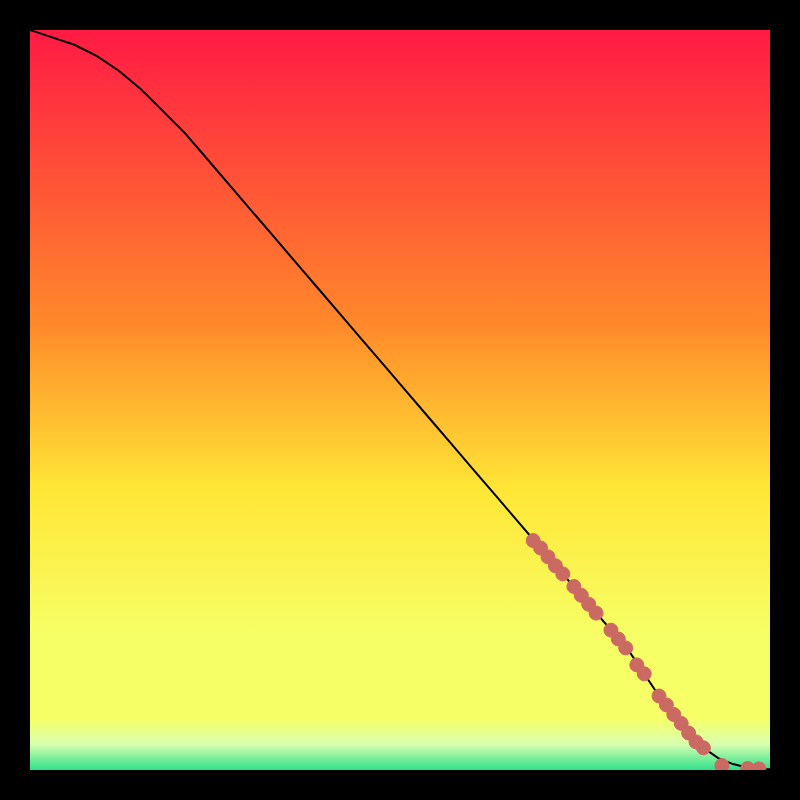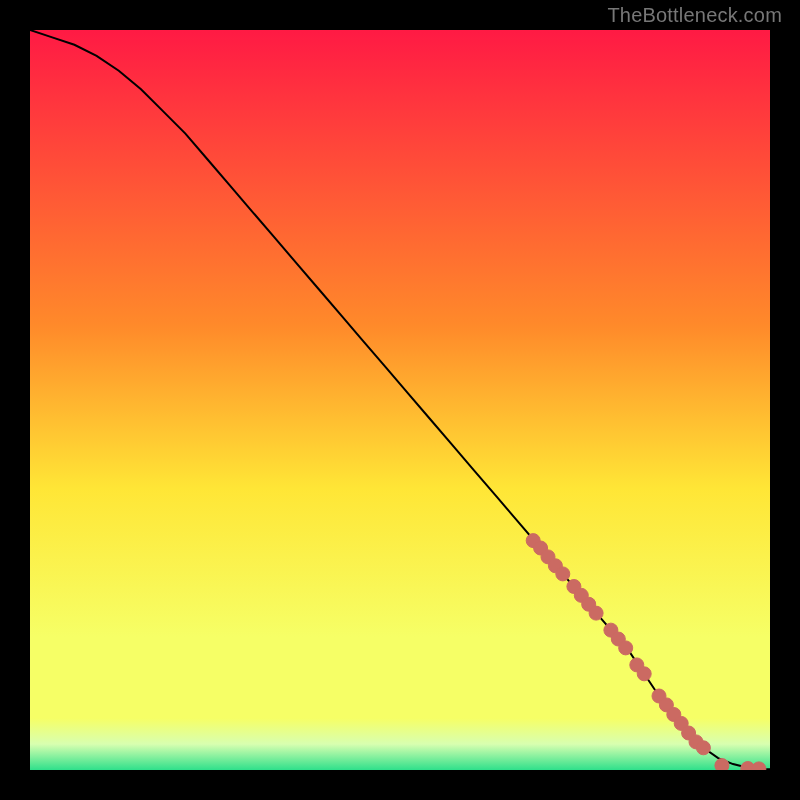--- a/index.html
+++ b/index.html
@@ -36,21 +36,20 @@
   .plot svg {
     display: block;
     width: 740px;
     height: 740px;
   }
 </style>
 </head>
 <body>
 <div class="outer">
 
-  <div class="watermark">TheBottleneck.com</div>
 
   <div class="plot">
     <svg id="chart-svg" viewBox="0 0 740 740">
         <defs>
           <linearGradient id="bg-grad" x1="0" y1="0" x2="0" y2="1">
             <stop offset="0%" stop-color="#ff1a44"></stop>
             <stop offset="40%" stop-color="#ff8a2a"></stop>
             <stop offset="62%" stop-color="#ffe636"></stop>
             <stop offset="82%" stop-color="#f6ff66"></stop>
             <stop offset="93%" stop-color="#f6ff66"></stop>

